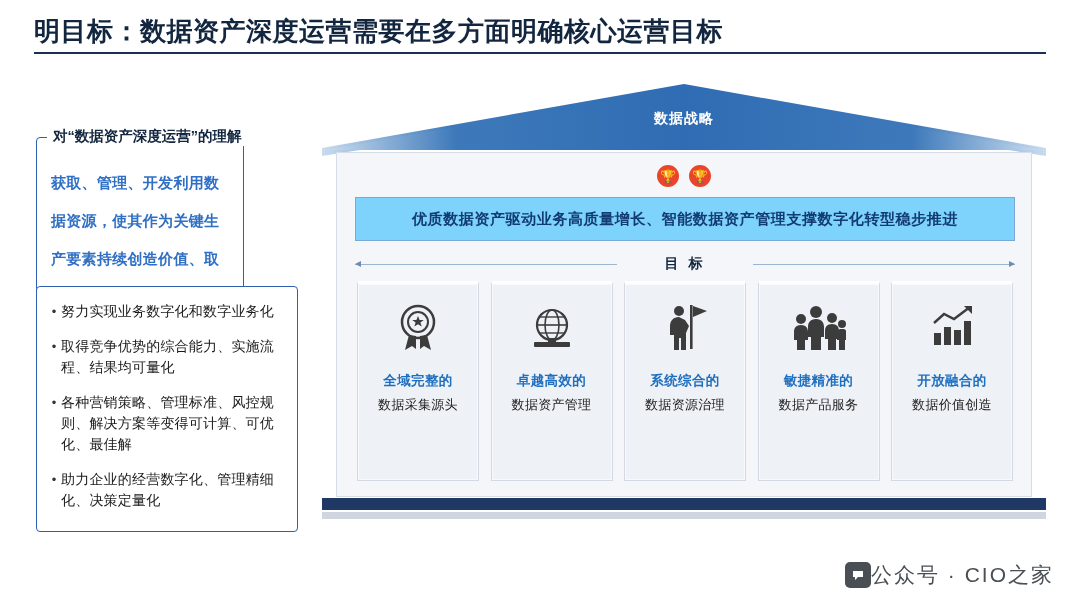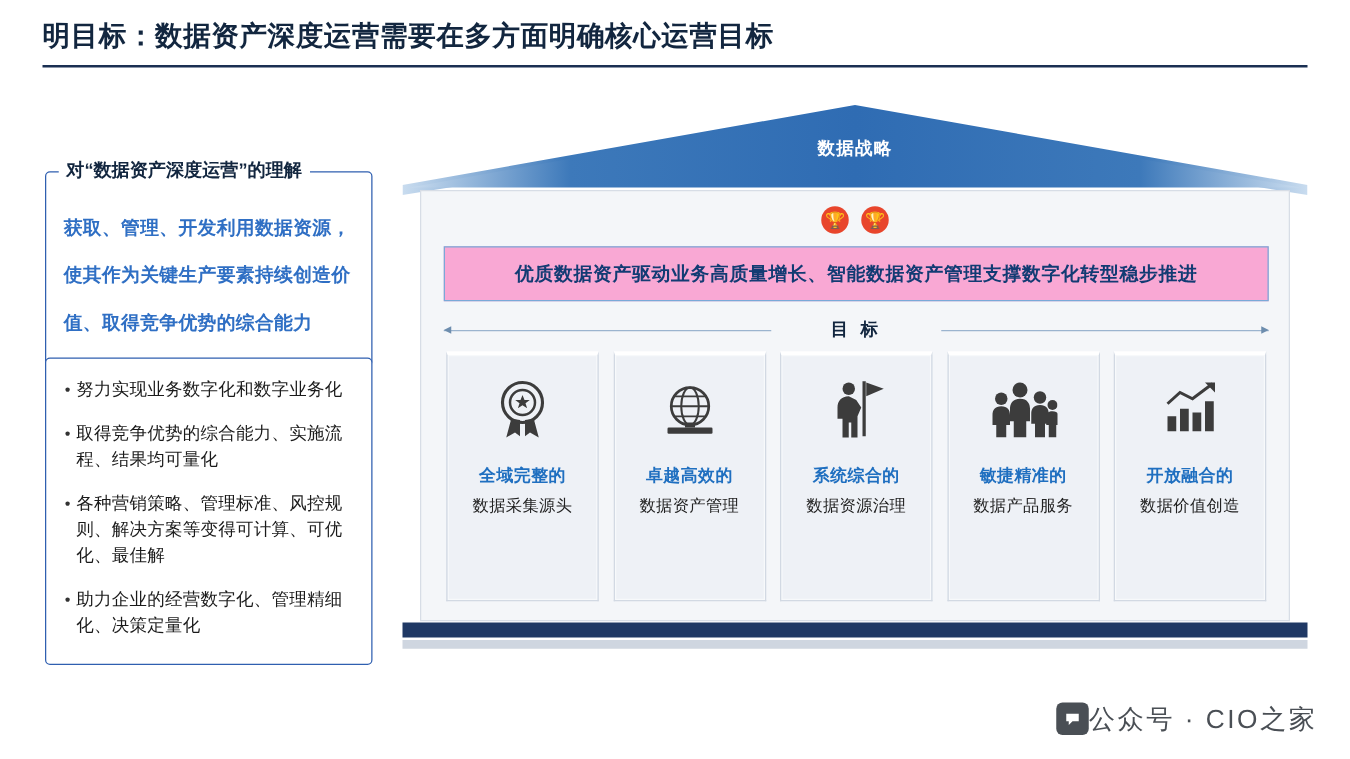--- a/index.html
+++ b/index.html
@@ -10,37 +10,37 @@
     font-family: "Liberation Sans", "DejaVu Sans", sans-serif;
     position: relative;
     overflow: hidden;
     color: #1a1a1a;
   }
 
   
   #page-title {
     position: absolute;
     left: 34px; top: 14px;
-    font-size: 22px;
+    font-size: 26px;
     font-weight: bold;
     color: #12263f;
     letter-spacing: 0.5px;
   }
   #title-rule {
     position: absolute;
     left: 34px; top: 52px;
     width: 1012px; height: 2px;
     background: #1a2f52;
   }
 
   
   #left-col {
     position: absolute;
     left: 36px; top: 137px;
-    width: 262px;
+    width: 208px;
   }
 
   .panel {
     border: 1px solid #2f5fb0;
     border-radius: 4px;
     background: #ffffff;
   }
 
   #understanding-panel {
     position: relative;
@@ -147,21 +147,21 @@
     justify-content: center;
     color: #ffd34d;
     font-size: 13px;
     line-height: 1;
   }
 
   #vision-banner {
     position: absolute;
     left: 18px; top: 44px;
     width: 660px; height: 44px;
-    background: #f9a8d4;
+    background: #7dd3fc;
     border: 1px solid #7aa9d8;
     display: flex;
     align-items: center;
     justify-content: center;
     font-size: 15px;
     font-weight: bold;
     color: #123b73;
     letter-spacing: 0.6px;
   }
 

